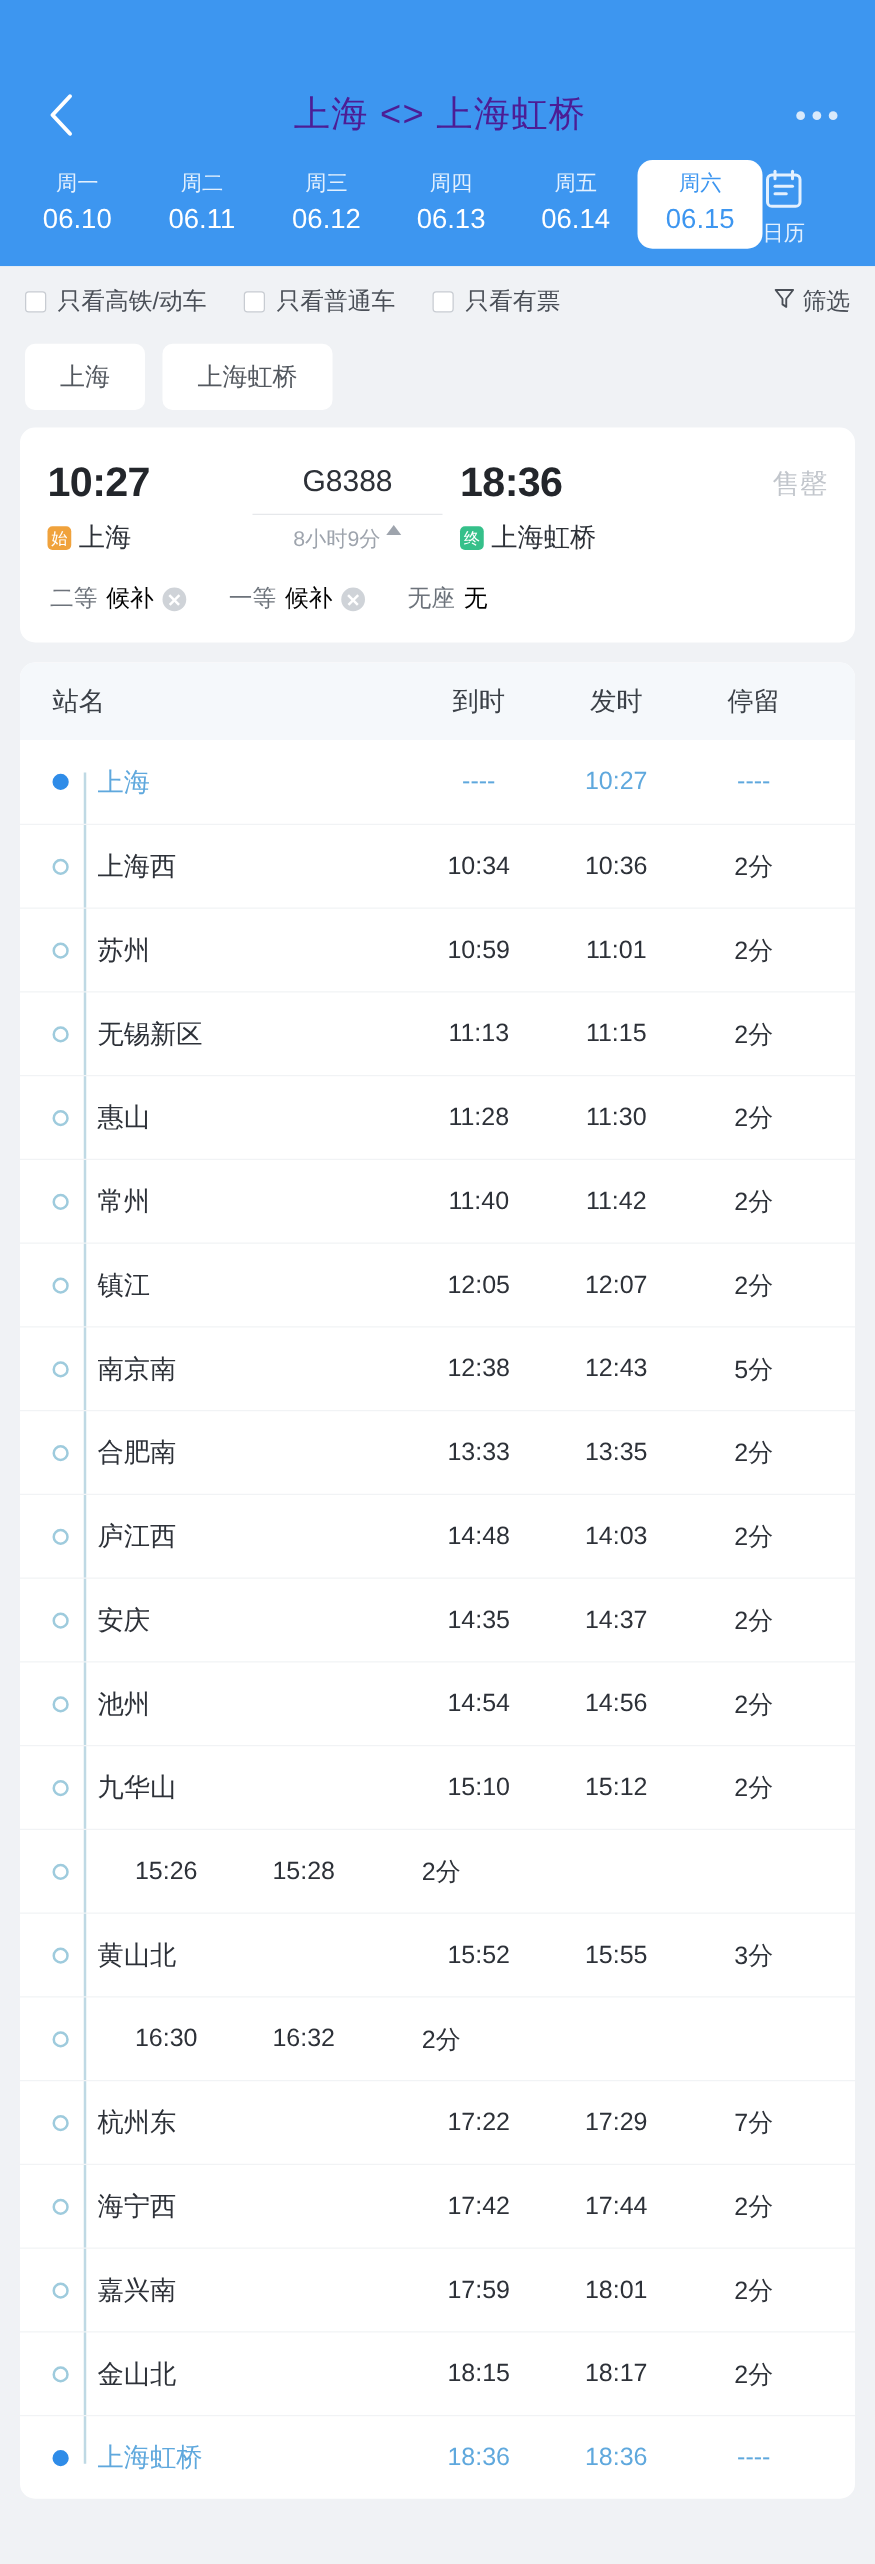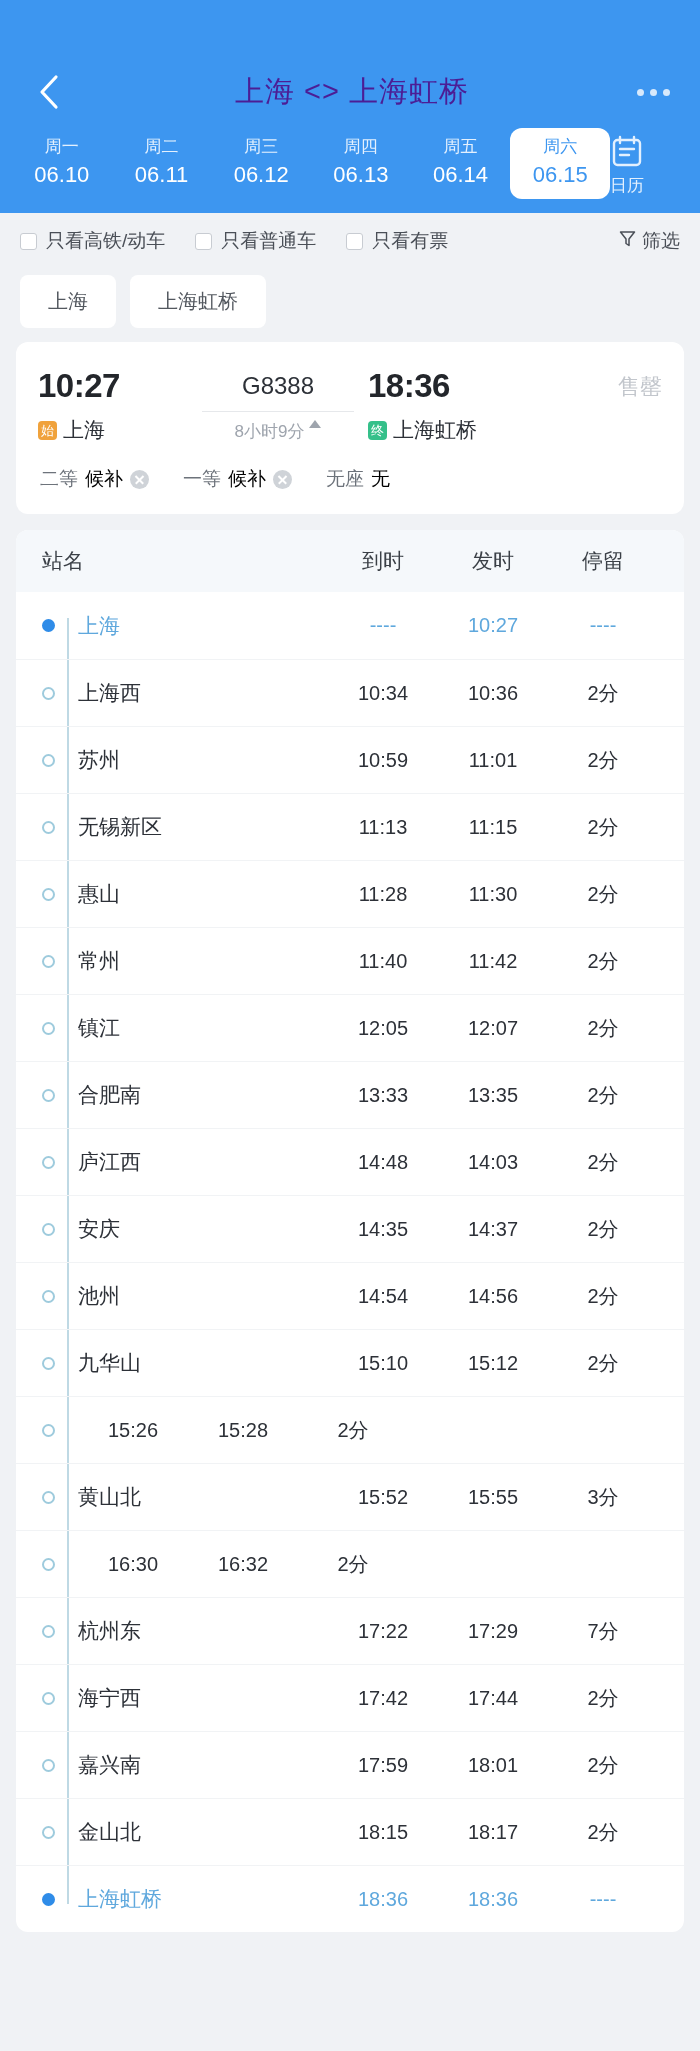--- a/index.html
+++ b/index.html
@@ -545,20 +545,29 @@
             </div>
             <div class="s-name">镇江</div>
             <div class="s-col">12:05</div>
             <div class="s-col">12:07</div>
             <div class="s-col">2分</div>
           </div>
           <div class="stop-row">
             <div class="dot-wrap">
               <div class="dot"></div>
             </div>
+            <div class="s-name">南京南</div>
+            <div class="s-col">12:38</div>
+            <div class="s-col">12:43</div>
+            <div class="s-col">5分</div>
+          </div>
+          <div class="stop-row">
+            <div class="dot-wrap">
+              <div class="dot"></div>
+            </div>
             <div class="s-name">合肥南</div>
             <div class="s-col">13:33</div>
             <div class="s-col">13:35</div>
             <div class="s-col">2分</div>
           </div>
           <div class="stop-row">
             <div class="dot-wrap">
               <div class="dot"></div>
             </div>
             <div class="s-name">庐江西</div>

